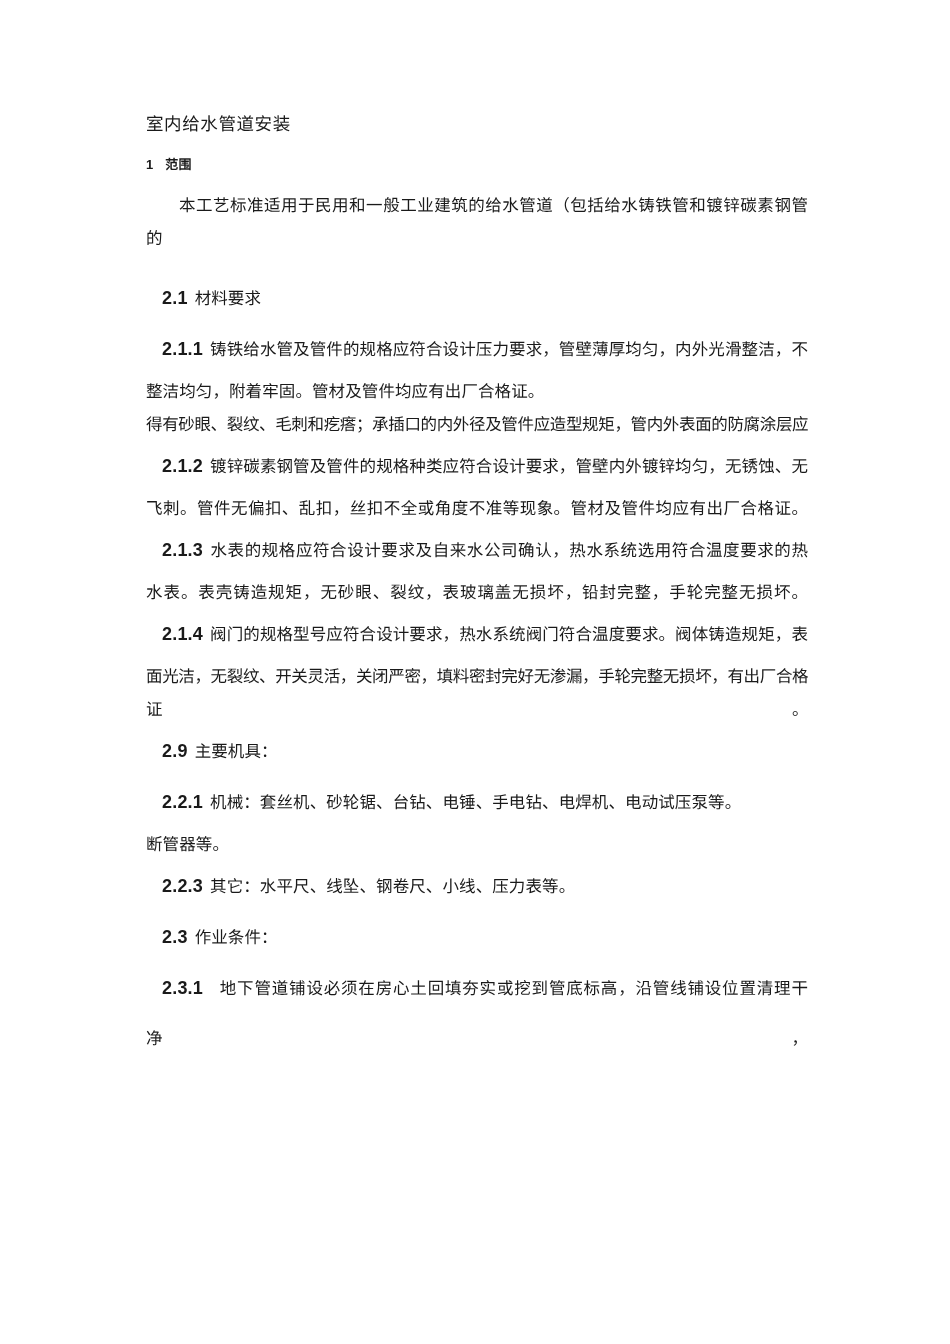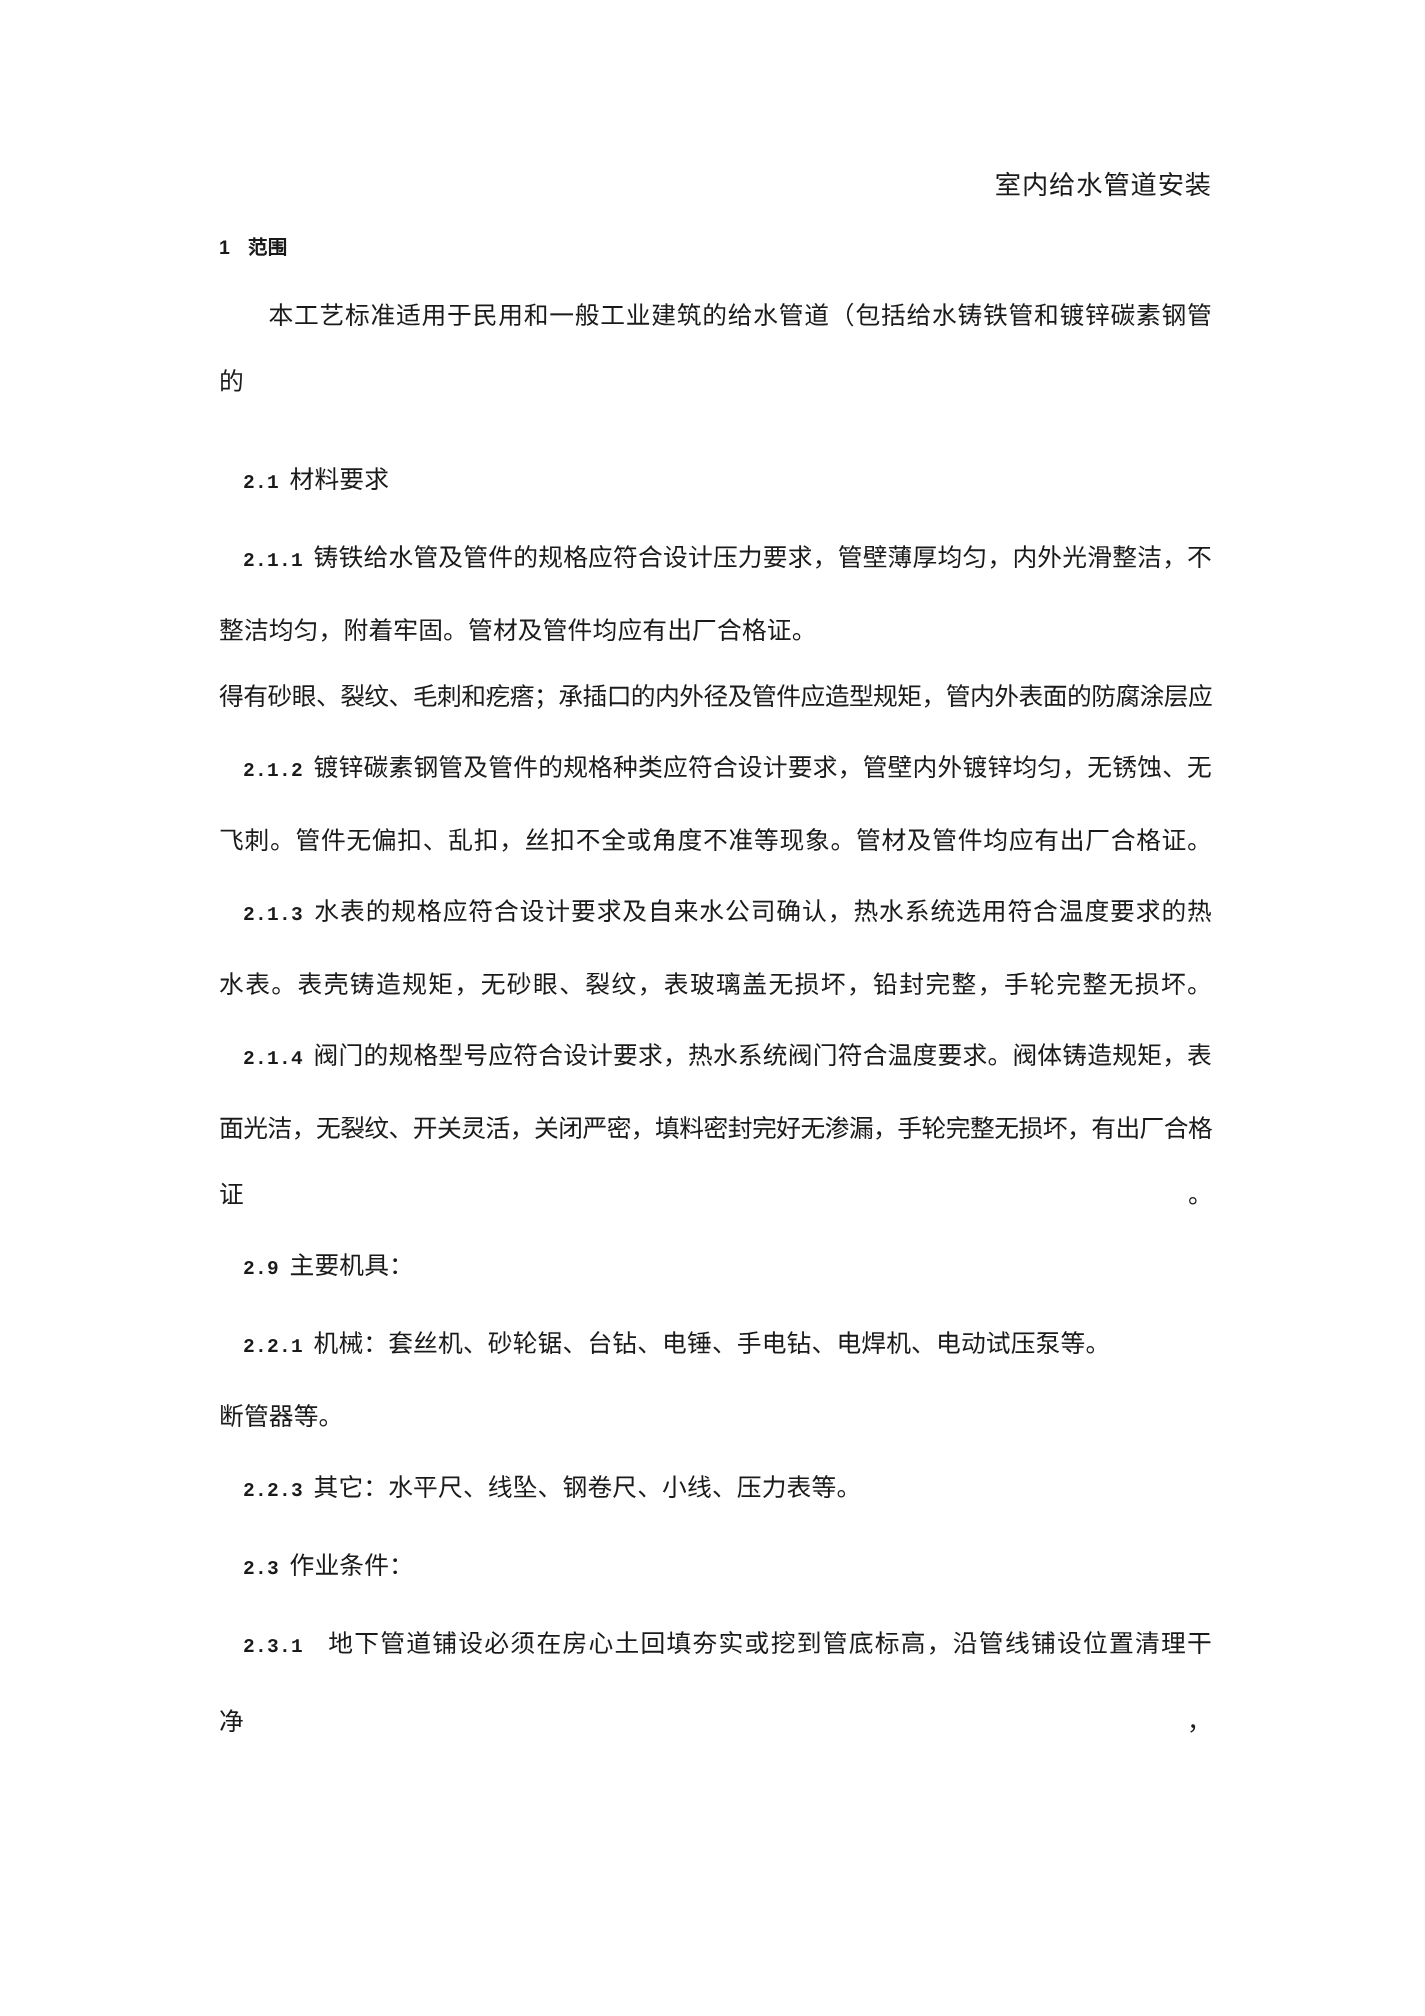--- a/index.html
+++ b/index.html
@@ -23,21 +23,21 @@
     box-sizing: border-box;
   }
   .content {
     position: absolute;
     left: 146px;
     top: 0;
     width: 662px;
   }
   
   .doc-title {
-    text-align: right;
+    text-align: left;
     font-size: 17.5px;
     font-weight: normal;
     line-height: 1;
     margin: 0;
     padding-top: 116px;
     letter-spacing: 0.6px;
     font-family: "DejaVu Serif", "Liberation Serif", serif;
   }
   
   .h1 {
@@ -49,42 +49,42 @@
     padding-top: 24px;
     letter-spacing: 0.3px;
     white-space: pre;
   }
   .h1 .num {
     font-family: "Liberation Sans", "DejaVu Sans", sans-serif;
   }
   
   .para {
     font-size: 16.5px;
-    line-height: 44px;
+    line-height: 33px;
     margin: 0;
     text-align: justify;
     text-justify: inter-character;
     text-align-last: left;
     letter-spacing: 0.1px;
   }
   
   .item {
     font-size: 16.5px;
     line-height: 50px;
     margin: 0;
     text-align: justify;
     text-justify: inter-character;
     text-align-last: left;
     text-indent: 16px;
     letter-spacing: 0.1px;
   }
   .item .num {
-    font-family: Liberation Mono, monospace;
+    font-family: Liberation Sans, sans-serif;
     font-weight: bold;
-    font-size: 13px;
+    font-size: 18px;
     letter-spacing: 0.2px;
   }
   .item .gap-sm { display: inline-block; width: 7px; }
   .item .gap-lg { display: inline-block; width: 16px; }
   
   .justify-full {
     text-align: justify;
     text-align-last: justify;
   }
   .tight { letter-spacing: -0.55px; }

